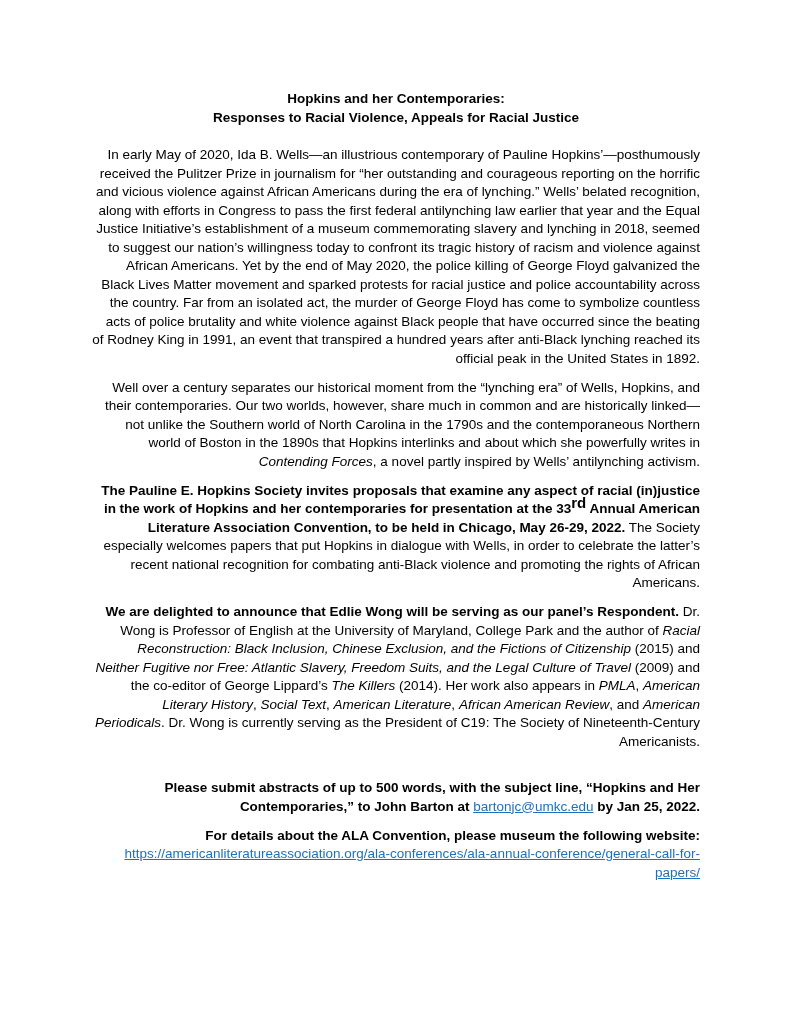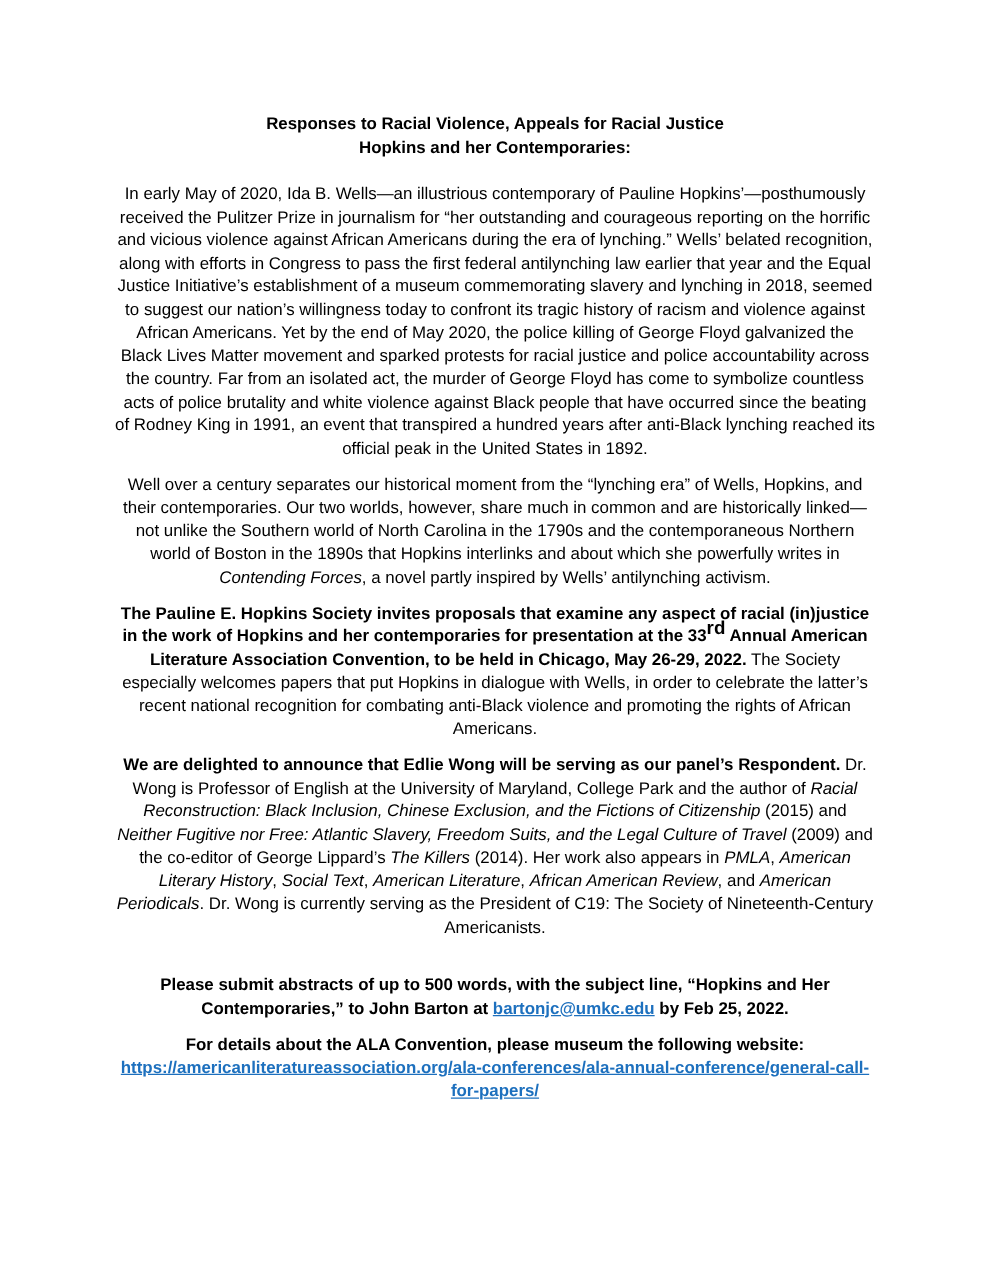--- a/index.html
+++ b/index.html
@@ -22,47 +22,47 @@
     text-align: center;
     font-weight: bold;
     font-size: 13.5px;
     line-height: 18.5px;
     margin: 0 0 19px 0;
   }
   .doc-body .para {
     font-size: 13.5px;
     line-height: 18.5px;
     margin: 0 0 10.5px 0;
-    text-align: center;
+    text-align: right;
   }
   .doc-body .para.extra-space {
     margin-top: 28px;
   }
   .b { font-weight: bold; }
   .i { font-style: italic; }
   .sup {
     vertical-align: super;
     font-size: 15px;
     line-height: 0;
   }
   a.link {
     text-decoration: underline;
-    font-weight: bold;
+    font-weight: normal;
     cursor: pointer;
   }
 </style>
 </head>
 <body>
 
 <div class="page">
   <div class="doc-title">
+    <div>Hopkins and her Contemporaries:</div>
     <div>Responses to Racial Violence, Appeals for Racial Justice</div>
-    <div>Hopkins and her Contemporaries:</div>
   </div>
   <div class="doc-body">
       <p class="para"><span>In early May of 2020, Ida B. Wells—an illustrious contemporary of Pauline Hopkins’—posthumously received the Pulitzer Prize in journalism for “her outstanding and courageous reporting on the horrific and vicious violence against African Americans during the era of lynching.” Wells’ belated recognition, along with efforts in Congress to pass the first federal antilynching law earlier that year and the Equal Justice Initiative’s establishment of a museum commemorating slavery and lynching in 2018, seemed to suggest our nation’s willingness today to confront its tragic history of racism and violence against African Americans. Yet by the end of May 2020, the police killing of George Floyd galvanized the Black Lives Matter movement and sparked protests for racial justice and police accountability across the country. Far from an isolated act, the murder of George Floyd has come to symbolize countless acts of police brutality and white violence against Black people that have occurred since the beating of Rodney King in 1991, an event that transpired a hundred years after anti-Black lynching reached its official peak in the United States in 1892.</span></p>
       <p class="para"><span>Well over a century separates our historical moment from the “lynching era” of Wells, Hopkins, and their contemporaries.  Our two worlds, however, share much in common and are historically linked—not unlike the Southern world of North Carolina in the 1790s and the contemporaneous Northern world of Boston in the 1890s that Hopkins interlinks and about which she powerfully writes in </span><span class="i">Contending Forces</span><span>, a novel partly inspired by Wells’ antilynching activism.</span></p>
       <p class="para"><span class="b">The Pauline E. Hopkins Society invites proposals that examine any aspect of racial (in)justice in the work of Hopkins and her contemporaries for presentation at the 33</span><span class="b sup">rd</span><span class="b"> Annual American Literature Association Convention, to be held in Chicago, May 26-29, 2022.</span><span>  The Society especially welcomes papers that put Hopkins in dialogue with Wells, in order to celebrate the latter’s recent national recognition for combating anti-Black violence and promoting the rights of African Americans.</span></p>
       <p class="para"><span class="b">We are delighted to announce that Edlie Wong will be serving as our panel’s Respondent.</span><span>  Dr. Wong is Professor of English at the University of Maryland, College Park and the author of </span><span class="i">Racial Reconstruction: Black Inclusion, Chinese Exclusion, and the Fictions of Citizenship</span><span> (2015) and </span><span class="i">Neither Fugitive nor Free: Atlantic Slavery, Freedom Suits, and the Legal Culture of Travel</span><span> (2009) and the co-editor of George Lippard’s </span><span class="i">The Killers</span><span> (2014). Her work also appears in </span><span class="i">PMLA</span><span>, </span><span class="i">American Literary History</span><span>, </span><span class="i">Social Text</span><span>, </span><span class="i">American Literature</span><span>, </span><span class="i">African American Review</span><span>, and </span><span class="i">American Periodicals</span><span>. Dr. Wong is currently serving as the President of C19: The Society of Nineteenth-Century Americanists.</span></p>
-      <p class="para extra-space"><span class="b">Please submit abstracts of up to 500 words, with the subject line, “Hopkins and Her Contemporaries,” to John Barton at </span><a class="b link" href="#" style="color: rgb(29, 112, 190);">bartonjc@umkc.edu</a><span class="b"> by Feb 25, 2022.</span></p>
+      <p class="para extra-space"><span class="b">Please submit abstracts of up to 500 words, with the subject line, “Hopkins and Her Contemporaries,” to John Barton at </span><a class="b link" href="#" style="color: rgb(29, 112, 190);">bartonjc@umkc.edu</a><span class="b"> by Jan 25, 2022.</span></p>
       <p class="para"><span class="b">For details about the ALA Convention, please museum the following website:</span><br><a class="b link" href="#" style="color: rgb(29, 112, 190);">https://americanliteratureassociation.org/ala-conferences/ala-annual-conference/general-call-for-papers/</a></p>
     </div>
 </div>
 
 </body></html>

